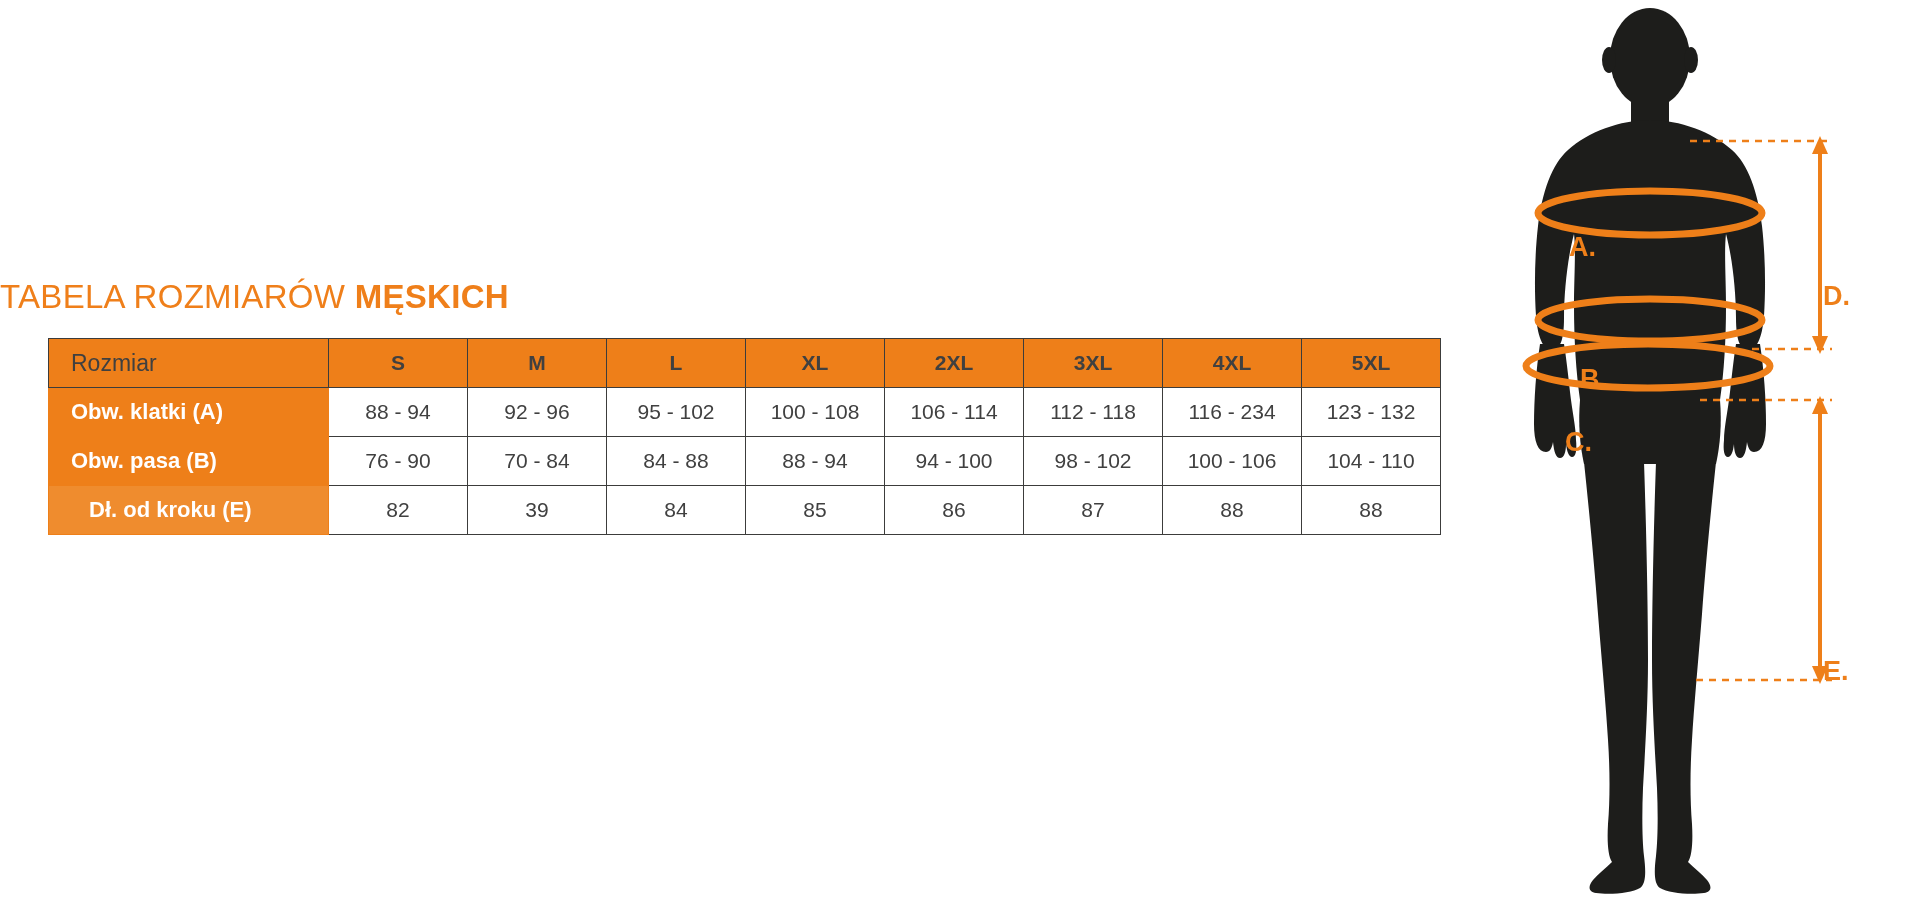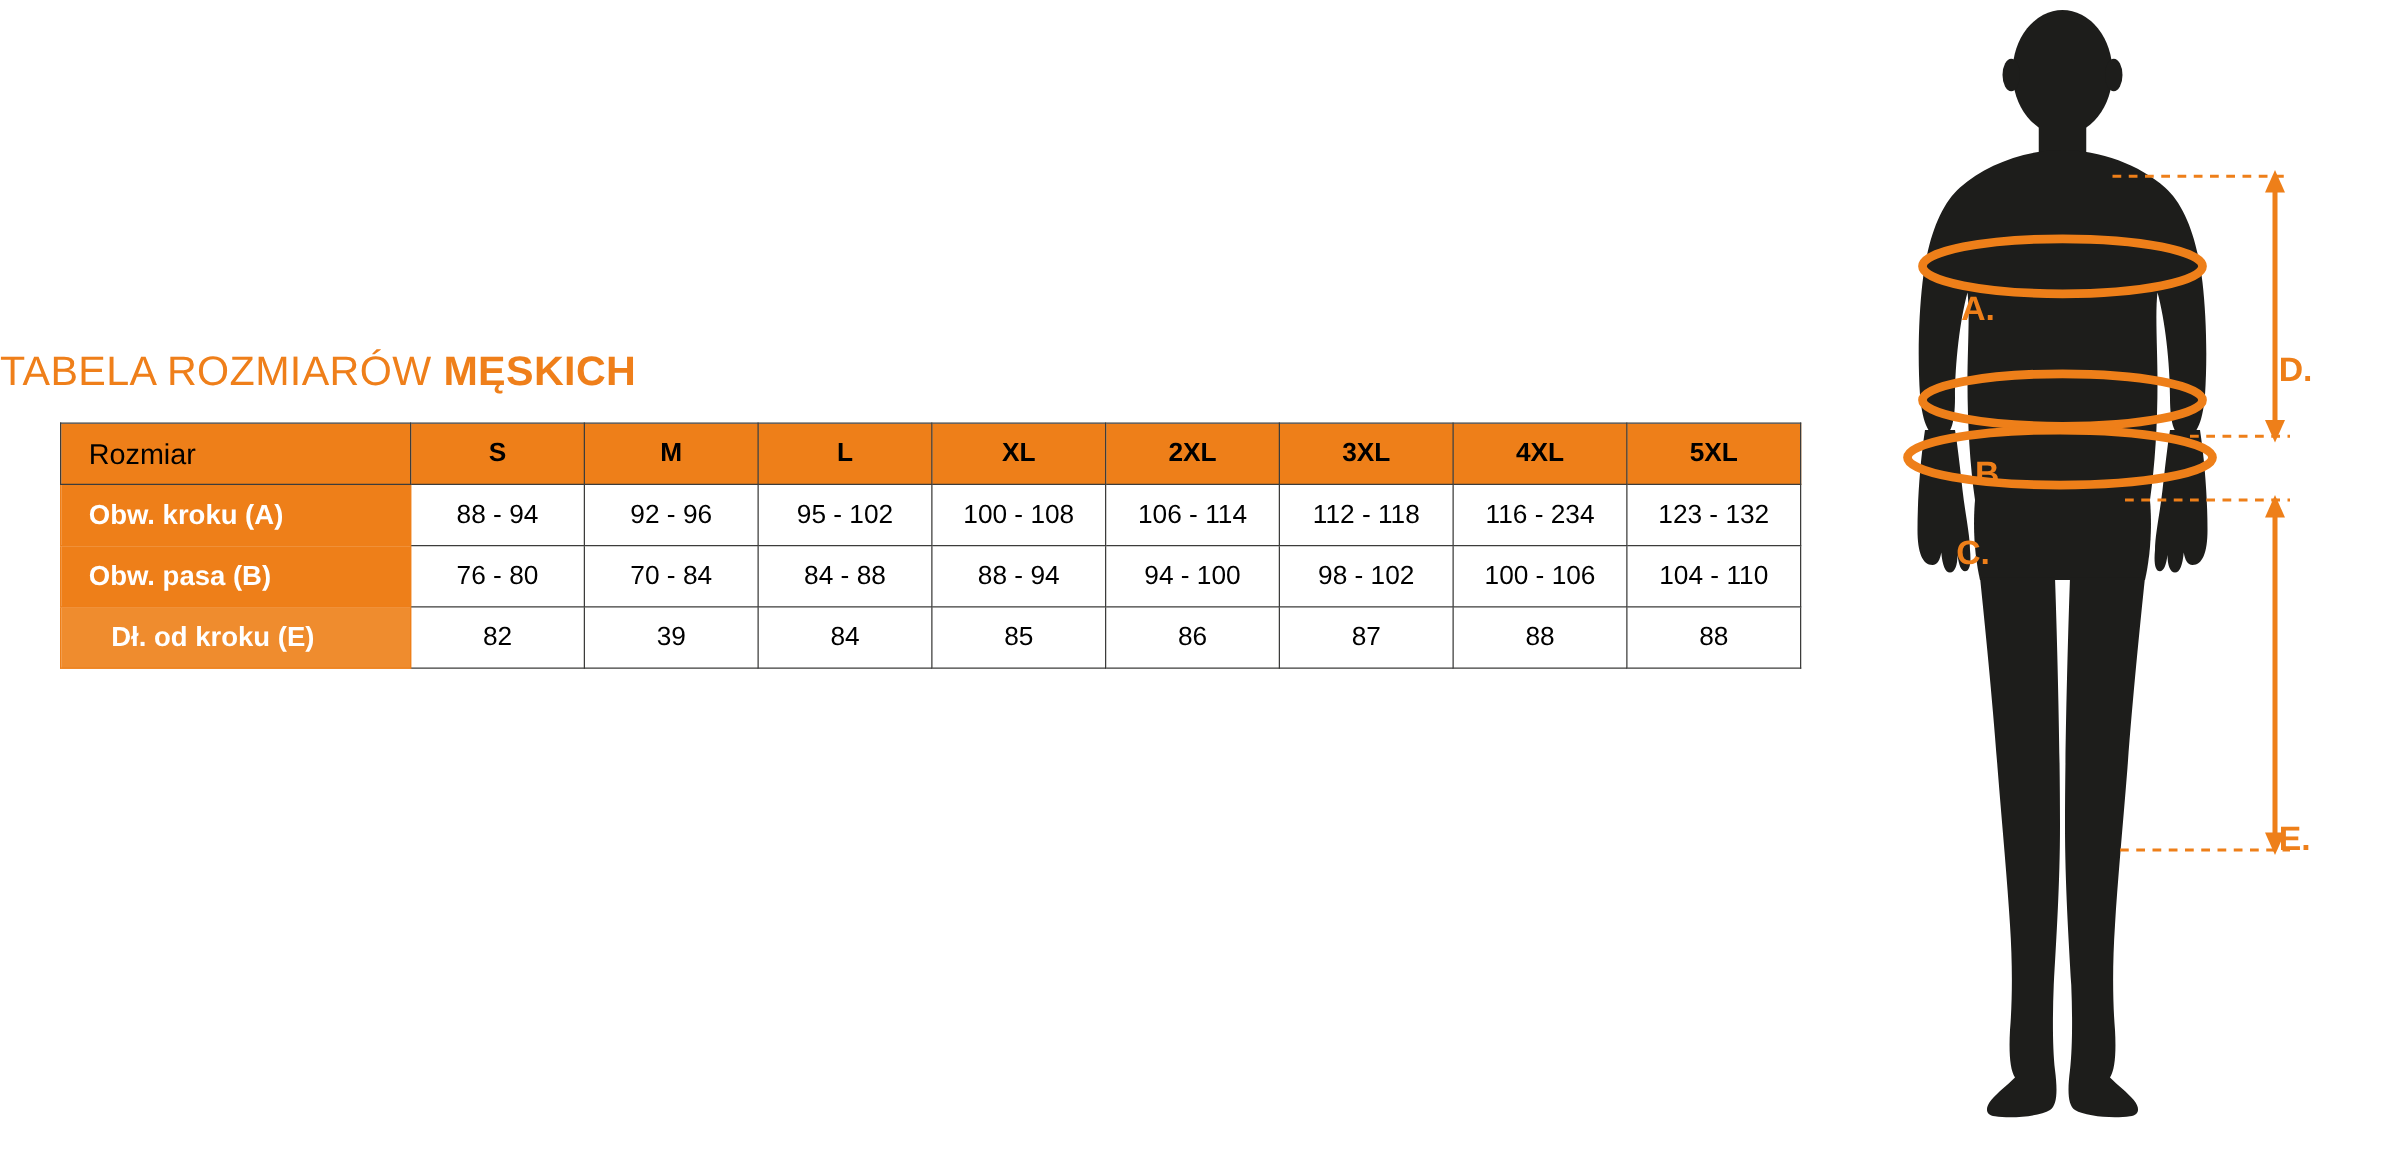--- a/index.html
+++ b/index.html
@@ -45,21 +45,21 @@
   }
   table.size-table {
     border-collapse: collapse;
     table-layout: fixed;
   }
   table.size-table td, table.size-table th {
     border: 1px solid #3c3c3b;
     height: 49px;
     text-align: center;
     font-size: 21px;
-    color: #000000;
+    color: #404040;
     padding: 0 6px;
     box-sizing: border-box;
   }
   .col-label { width: 280px; }
   .col-size  { width: 139px; }
 
   thead th {
     background: #ee7f19;
     color: #ffffff;
     font-weight: bold;
@@ -125,33 +125,33 @@
           <th class="col-size">L</th>
           <th class="col-size">XL</th>
           <th class="col-size">2XL</th>
           <th class="col-size">3XL</th>
           <th class="col-size">4XL</th>
           <th class="col-size">5XL</th>
         </tr>
       </thead>
       <tbody>
         <tr>
-          <td class="row-label col-label">Obw. kroku (A)</td>
+          <td class="row-label col-label">Obw. klatki (A)</td>
           <td>88 - 94</td>
           <td>92 - 96</td>
           <td>95 - 102</td>
           <td>100 - 108</td>
           <td>106 - 114</td>
           <td>112 - 118</td>
           <td>116 - 234</td>
           <td>123 - 132</td>
         </tr>
         <tr>
           <td class="row-label col-label">Obw. pasa (B)</td>
-          <td>76 - 80</td>
+          <td>76 - 90</td>
           <td>70 - 84</td>
           <td>84 - 88</td>
           <td>88 - 94</td>
           <td>94 - 100</td>
           <td>98 - 102</td>
           <td>100 - 106</td>
           <td>104 - 110</td>
         </tr>
         <tr>
           <td class="row-label col-label">Dł. od kroku (E)</td>

